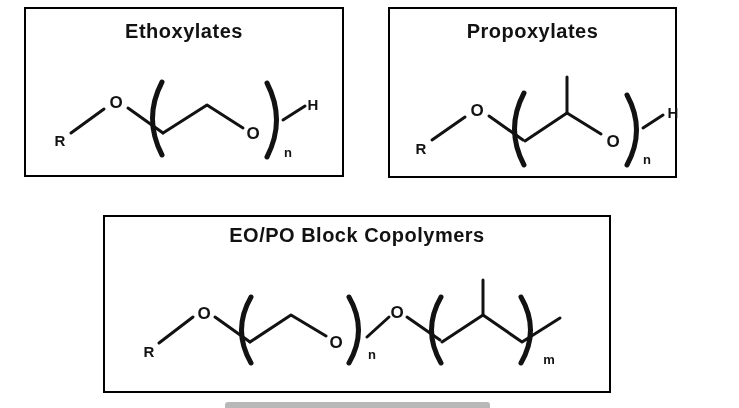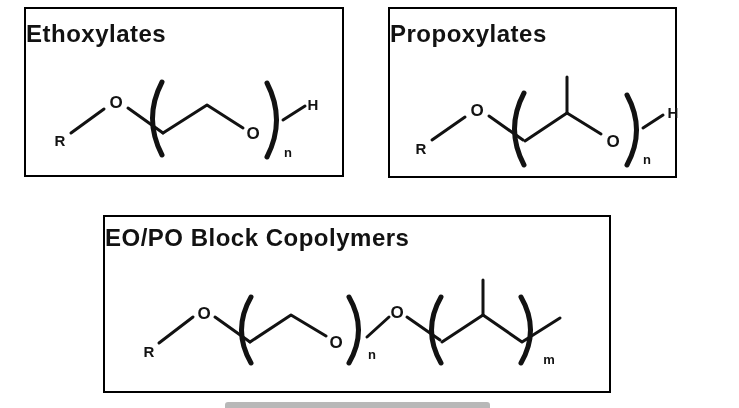--- a/index.html
+++ b/index.html
@@ -18,23 +18,23 @@
   .panel {
     position: absolute;
     background: var(--bg, #ffffff);
     border: 2px solid var(--panel-border, #000000);
     box-sizing: border-box;
   }
   .panel-ethoxylates   { left: 24px;  top: 7px;   width: 320px; height: 170px; }
   .panel-propoxylates  { left: 388px; top: 7px;   width: 289px; height: 171px; }
   .panel-eopo          { left: 103px; top: 215px; width: 508px; height: 178px; }
   .panel-title {
-    text-align: left;
+    text-align: center;
     font-weight: bold;
-    font-size: 24px;
+    font-size: 20px;
     letter-spacing: 0.5px;
     padding-top: 11px;
     color: var(--ink, #121212);
   }
   .panel-eopo .panel-title { padding-top: 7px; }
   .structure {
     position: absolute;
     left: 0;
     top: 0;
     color: var(--ink, #121212);

